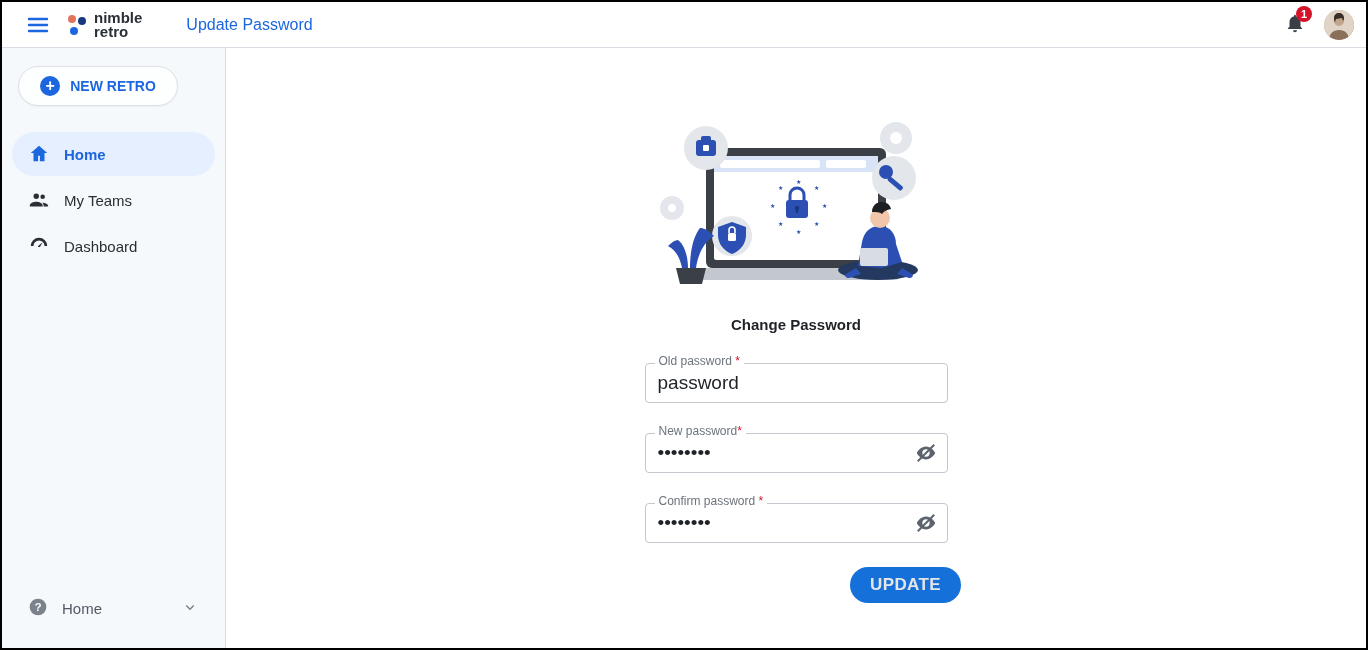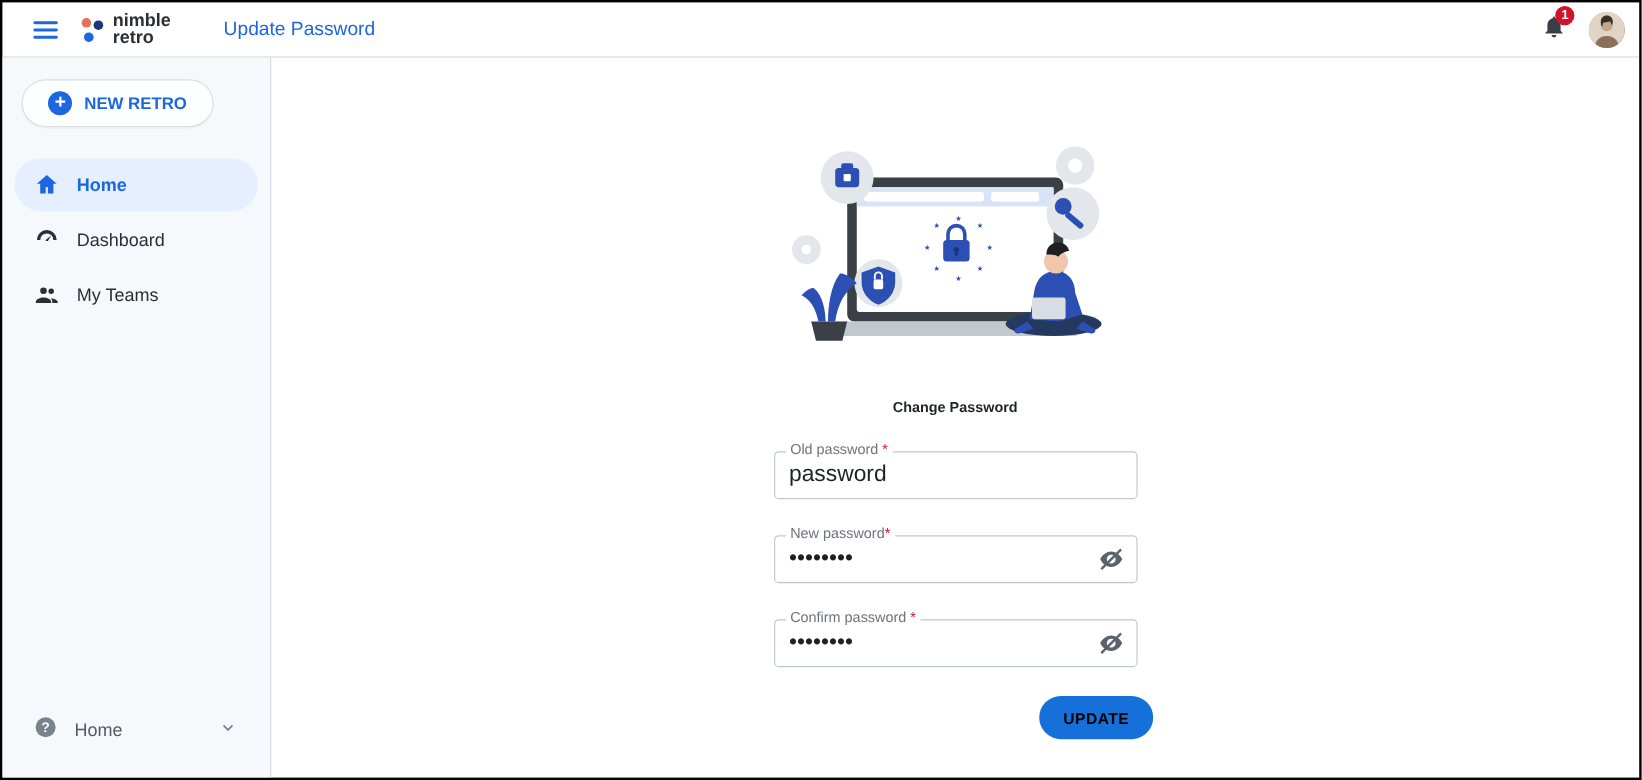--- a/index.html
+++ b/index.html
@@ -74,21 +74,21 @@
   .help-row {
     display:flex; align-items:center; gap:14px;
     padding: 0 16px; height:44px; color:#525a64; font-size:15px; cursor:pointer;
   }
   .help-row .chev { margin-left:auto; color:#7a828c;}
 
   
   .main { flex:1; display:flex; justify-content:center; padding-top: 60px; }
   .card { width: 680px; display:flex; flex-direction:column; align-items:center; }
   .illus { width: 300px; height: 190px; }
-  .card-title { margin-top: 34px; font-size: 12px; font-weight: 700; color:#1f2328;}
+  .card-title { margin-top: 18px; font-size: 15px; font-weight: 700; color:#1f2328;}
   .form { width: 330px; margin-top: 30px; display:flex; flex-direction:column; gap: 30px; align-items: center;}
   .field { position: relative; }
   .field-label {
     position:absolute; top:-9px; left:10px;
     background:#fff; padding:0 4px;
     font-size:12px; color:#6b737c;
   }
   .req { color:#d4132b; }
   .field input {
     width:100%; height:40px;
@@ -97,21 +97,21 @@
     font-size:19px; color:#1f2328;
     outline:none;
   }
   .eye {
     position:absolute; right:10px; top:50%; transform:translateY(-50%);
     width:24px;height:24px;color:#5c636c;cursor:pointer;
     display:flex;align-items:center;justify-content:center;
   }
   .actions { width:330px; display:flex; justify-content:flex-end; margin-top: 24px;}
   .update-btn {
-    background:#1570da; color:#000000; font-weight:700; font-size:13px;
+    background:#1570da; color:#e5e5e5; font-weight:700; font-size:17px;
     border:none; border-radius:20px;
     height:36px; padding: 0 20px; cursor:pointer;
     letter-spacing: 0.4px;
   }
 </style>
 </head>
 <body>
 
 <div class="header">
   <div class="menu-icon">
@@ -160,32 +160,32 @@
         <span class="nicon">
           <svg viewBox="0 0 24 24" width="22" height="22">
               <path fill="currentColor" d="M12 3l9 8h-3v9h-5v-6H11v6H6v-9H3l9-8z"></path>
             </svg>
         </span>
         <span>Home</span>
       </div>
       <div class="nav-item">
         <span class="nicon">
           <svg viewBox="0 0 24 24" width="22" height="22">
-              <path fill="currentColor" d="M12 3a9 9 0 0 0-9 9h3a6 6 0 1 1 12 0h3a9 9 0 0 0-9-9zm-1 9l5-4-3 5h-2z"></path>
+              <path fill="currentColor" d="M9 11a3 3 0 1 0 0-6 3 3 0 0 0 0 6zm7 0a2.5 2.5 0 1 0 0-5 2.5 2.5 0 0 0 0 5zM2 19v-1c0-2.5 4-4 7-4s7 1.5 7 4v1H2zm15-4c2 .4 5 1.6 5 3.5V19h-5v-1c0-1.2-.5-2.2-1.4-3z"></path>
             </svg>
         </span>
-        <span>Dashboard</span>
+        <span>My Teams</span>
       </div>
       <div class="nav-item">
         <span class="nicon">
           <svg viewBox="0 0 24 24" width="22" height="22">
-              <path fill="currentColor" d="M9 11a3 3 0 1 0 0-6 3 3 0 0 0 0 6zm7 0a2.5 2.5 0 1 0 0-5 2.5 2.5 0 0 0 0 5zM2 19v-1c0-2.5 4-4 7-4s7 1.5 7 4v1H2zm15-4c2 .4 5 1.6 5 3.5V19h-5v-1c0-1.2-.5-2.2-1.4-3z"></path>
+              <path fill="currentColor" d="M12 3a9 9 0 0 0-9 9h3a6 6 0 1 1 12 0h3a9 9 0 0 0-9-9zm-1 9l5-4-3 5h-2z"></path>
             </svg>
         </span>
-        <span>My Teams</span>
+        <span>Dashboard</span>
       </div>
     </div>
     <div class="sidebar-spacer"></div>
     <div class="help-row">
       <span class="nicon">
         <svg viewBox="0 0 24 24" width="20" height="20">
             <circle cx="12" cy="12" r="10" fill="#7a828c"></circle>
             <text x="12" y="17" text-anchor="middle" font-size="14" font-weight="700" fill="#f6f9fc">?</text>
           </svg>
       </span>

